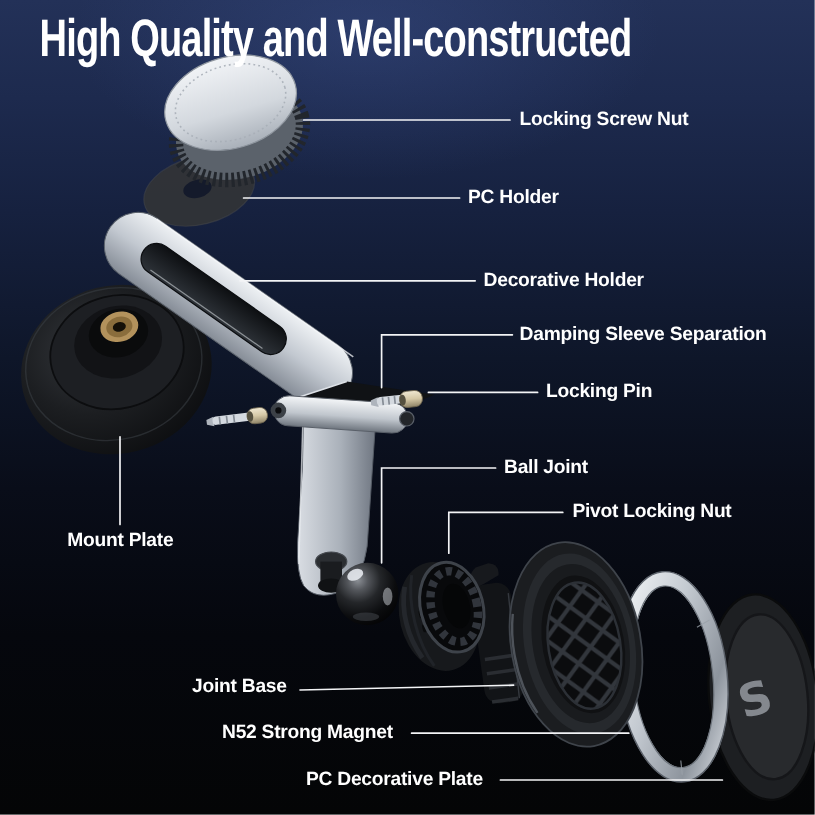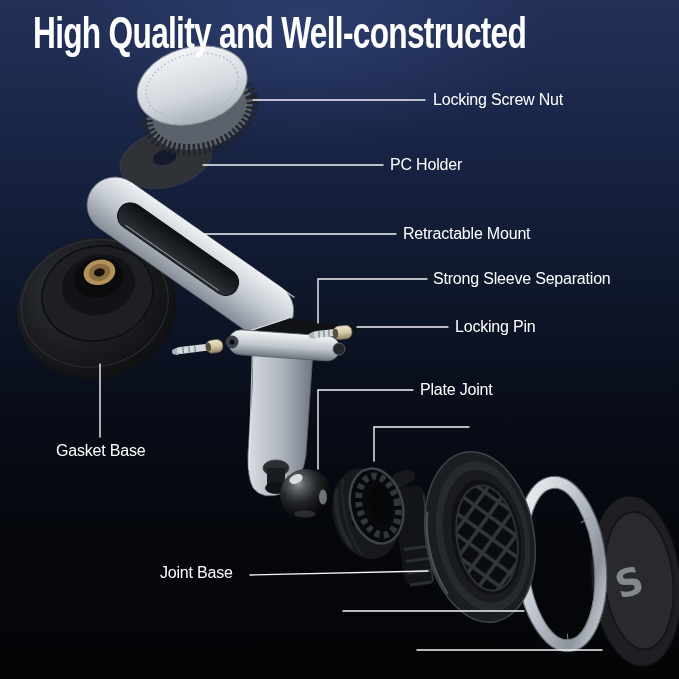--- a/index.html
+++ b/index.html
@@ -10,21 +10,21 @@
       radial-gradient(ellipse 60% 30% at 45% 4%, rgba(64,86,150,.35), rgba(64,86,150,0) 60%),
       linear-gradient(180deg,#233158 0%,#1d2a4e 12%,#16213f 26%,#0e1629 44%,#090d19 60%,#05070d 78%,#040506 100%);
   }
   .title{
     position:absolute;left:33px;top:8px;color:#ffffff;
     font-weight:700;font-size:44px;line-height:50px;letter-spacing:-1px;
     transform:scaleX(.72);transform-origin:left top;white-space:nowrap;
   }
   .label{
     position:absolute;color:#ffffff;
-    font-weight:400;font-size:16px;line-height:20px;letter-spacing:-0.2px;
+    font-weight:700;font-size:16px;line-height:20px;letter-spacing:-0.2px;
     white-space:nowrap;
   }
   svg{position:absolute;left:0;top:0;}
 </style>
 </head>
 <body>
 
 <div class="stage">
 
   <svg width="679" height="679" viewBox="0 0 679 679">
@@ -216,19 +216,22 @@
       <path d="M250,575 L428,571"></path>
       <path d="M343,611 H524"></path>
       <path d="M417,650 H602"></path>
     </g>
   </svg>
 
   <div class="title">High Quality and Well-constructed</div>
 
   <div class="label" style="left:433px;top:90px">Locking Screw Nut</div>
   <div class="label" style="left:390px;top:155px">PC Holder</div>
-  <div class="label" style="left:403px;top:224px">Retractable Mount</div>
-  <div class="label" style="left:433px;top:269px">Strong Sleeve Separation</div>
+  <div class="label" style="left:403px;top:224px">Decorative Holder</div>
+  <div class="label" style="left:433px;top:269px">Damping Sleeve Separation</div>
   <div class="label" style="left:455px;top:317px">Locking Pin</div>
-  <div class="label" style="left:420px;top:380px">Plate Joint</div>
-  <div class="label" style="left:56px;top:441px">Gasket Base</div>
+  <div class="label" style="left:420px;top:380px">Ball Joint</div>
+  <div class="label" style="left:477px;top:417px">Pivot Locking Nut</div>
+  <div class="label" style="left:56px;top:441px">Mount Plate</div>
   <div class="label" style="left:160px;top:563px">Joint Base</div>
+  <div class="label" style="left:185px;top:601px">N52 Strong Magnet</div>
+  <div class="label" style="left:255px;top:640px">PC Decorative Plate</div>
 </div>
 
 </body></html>

